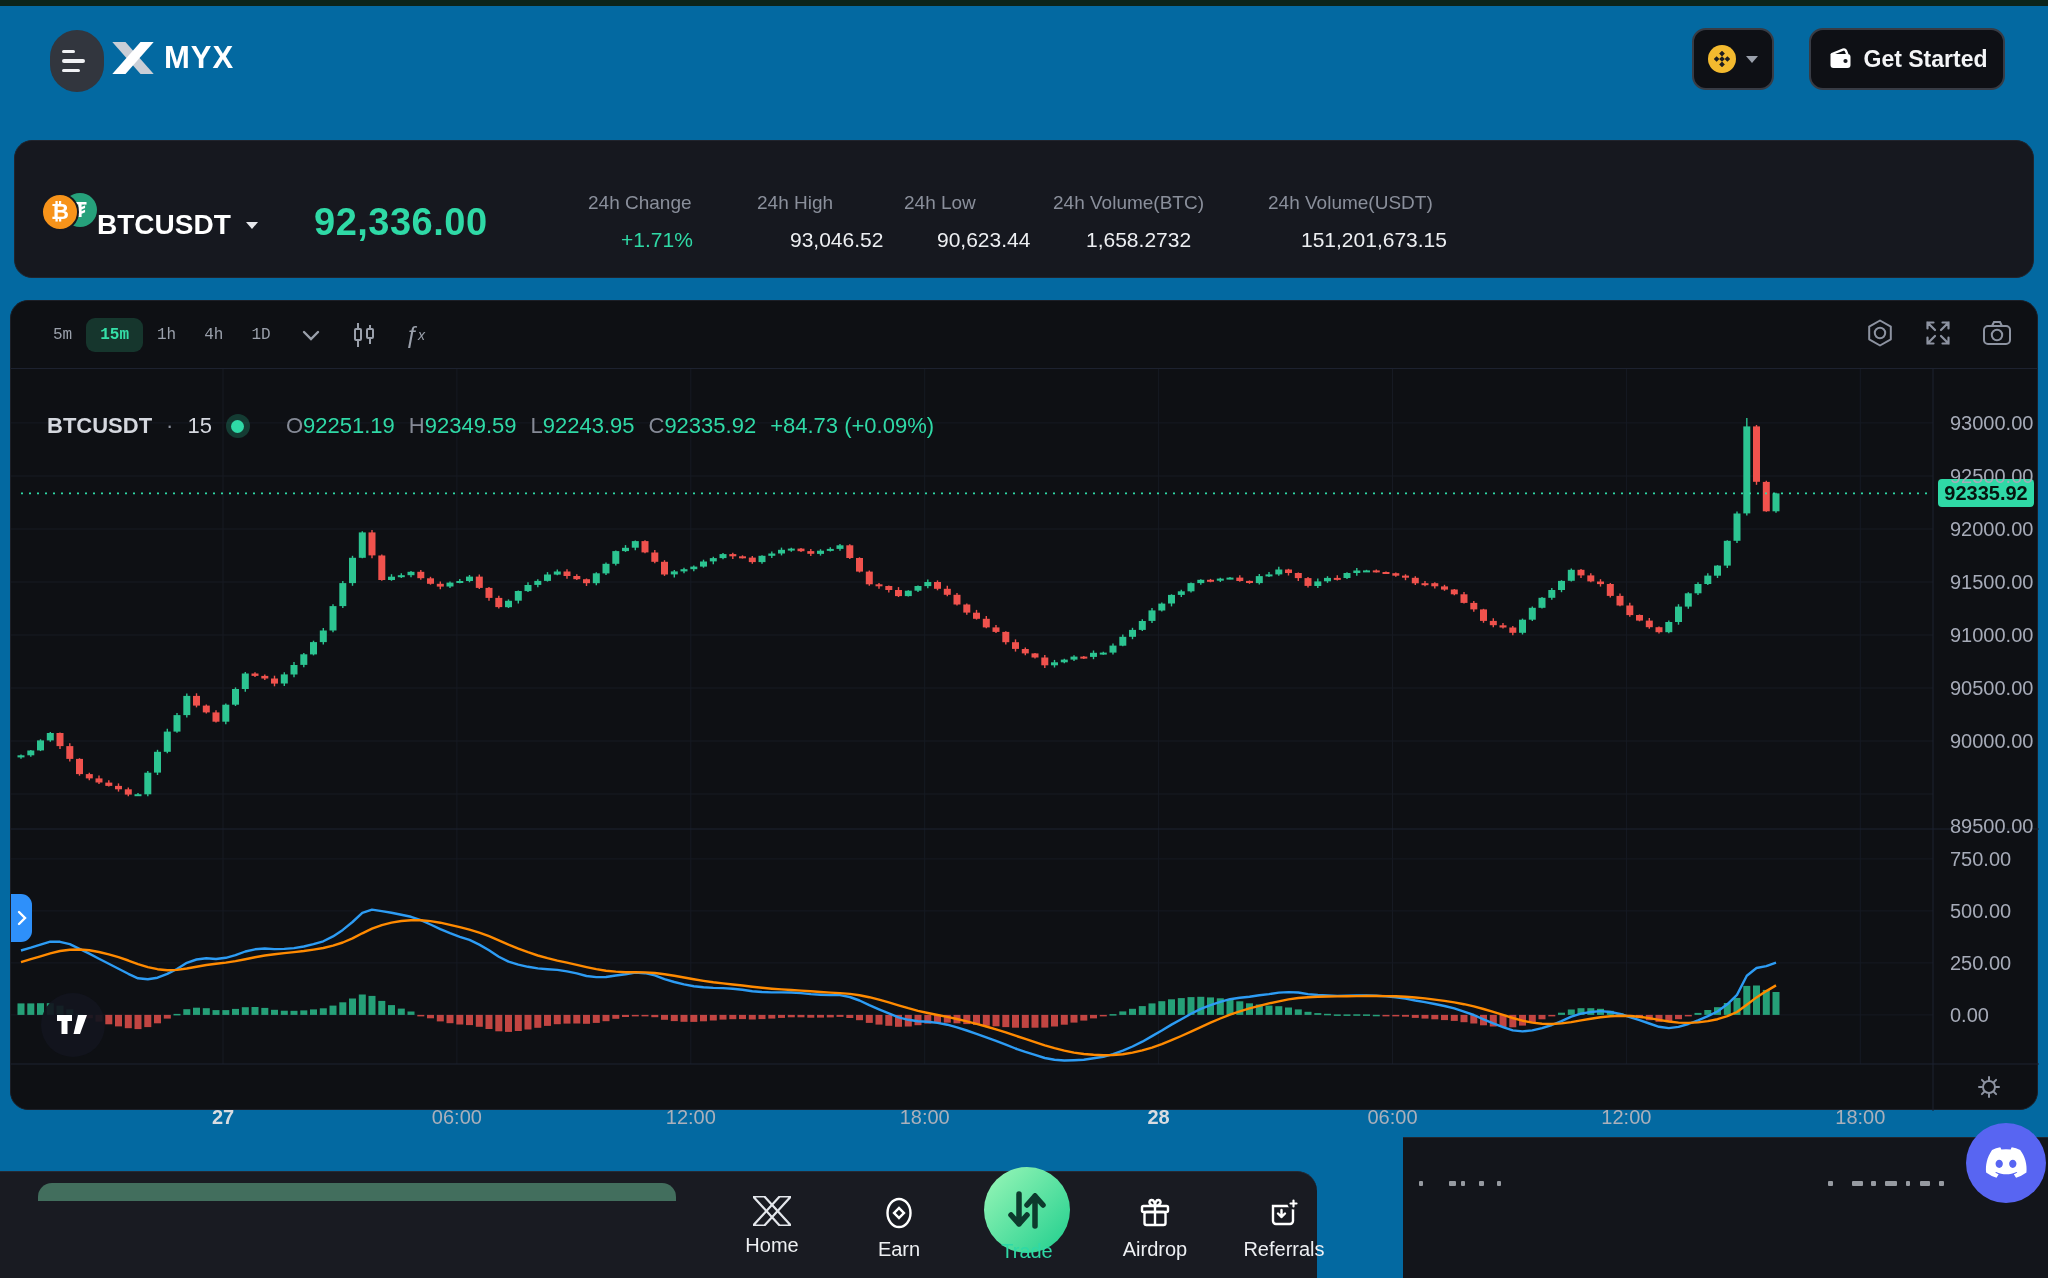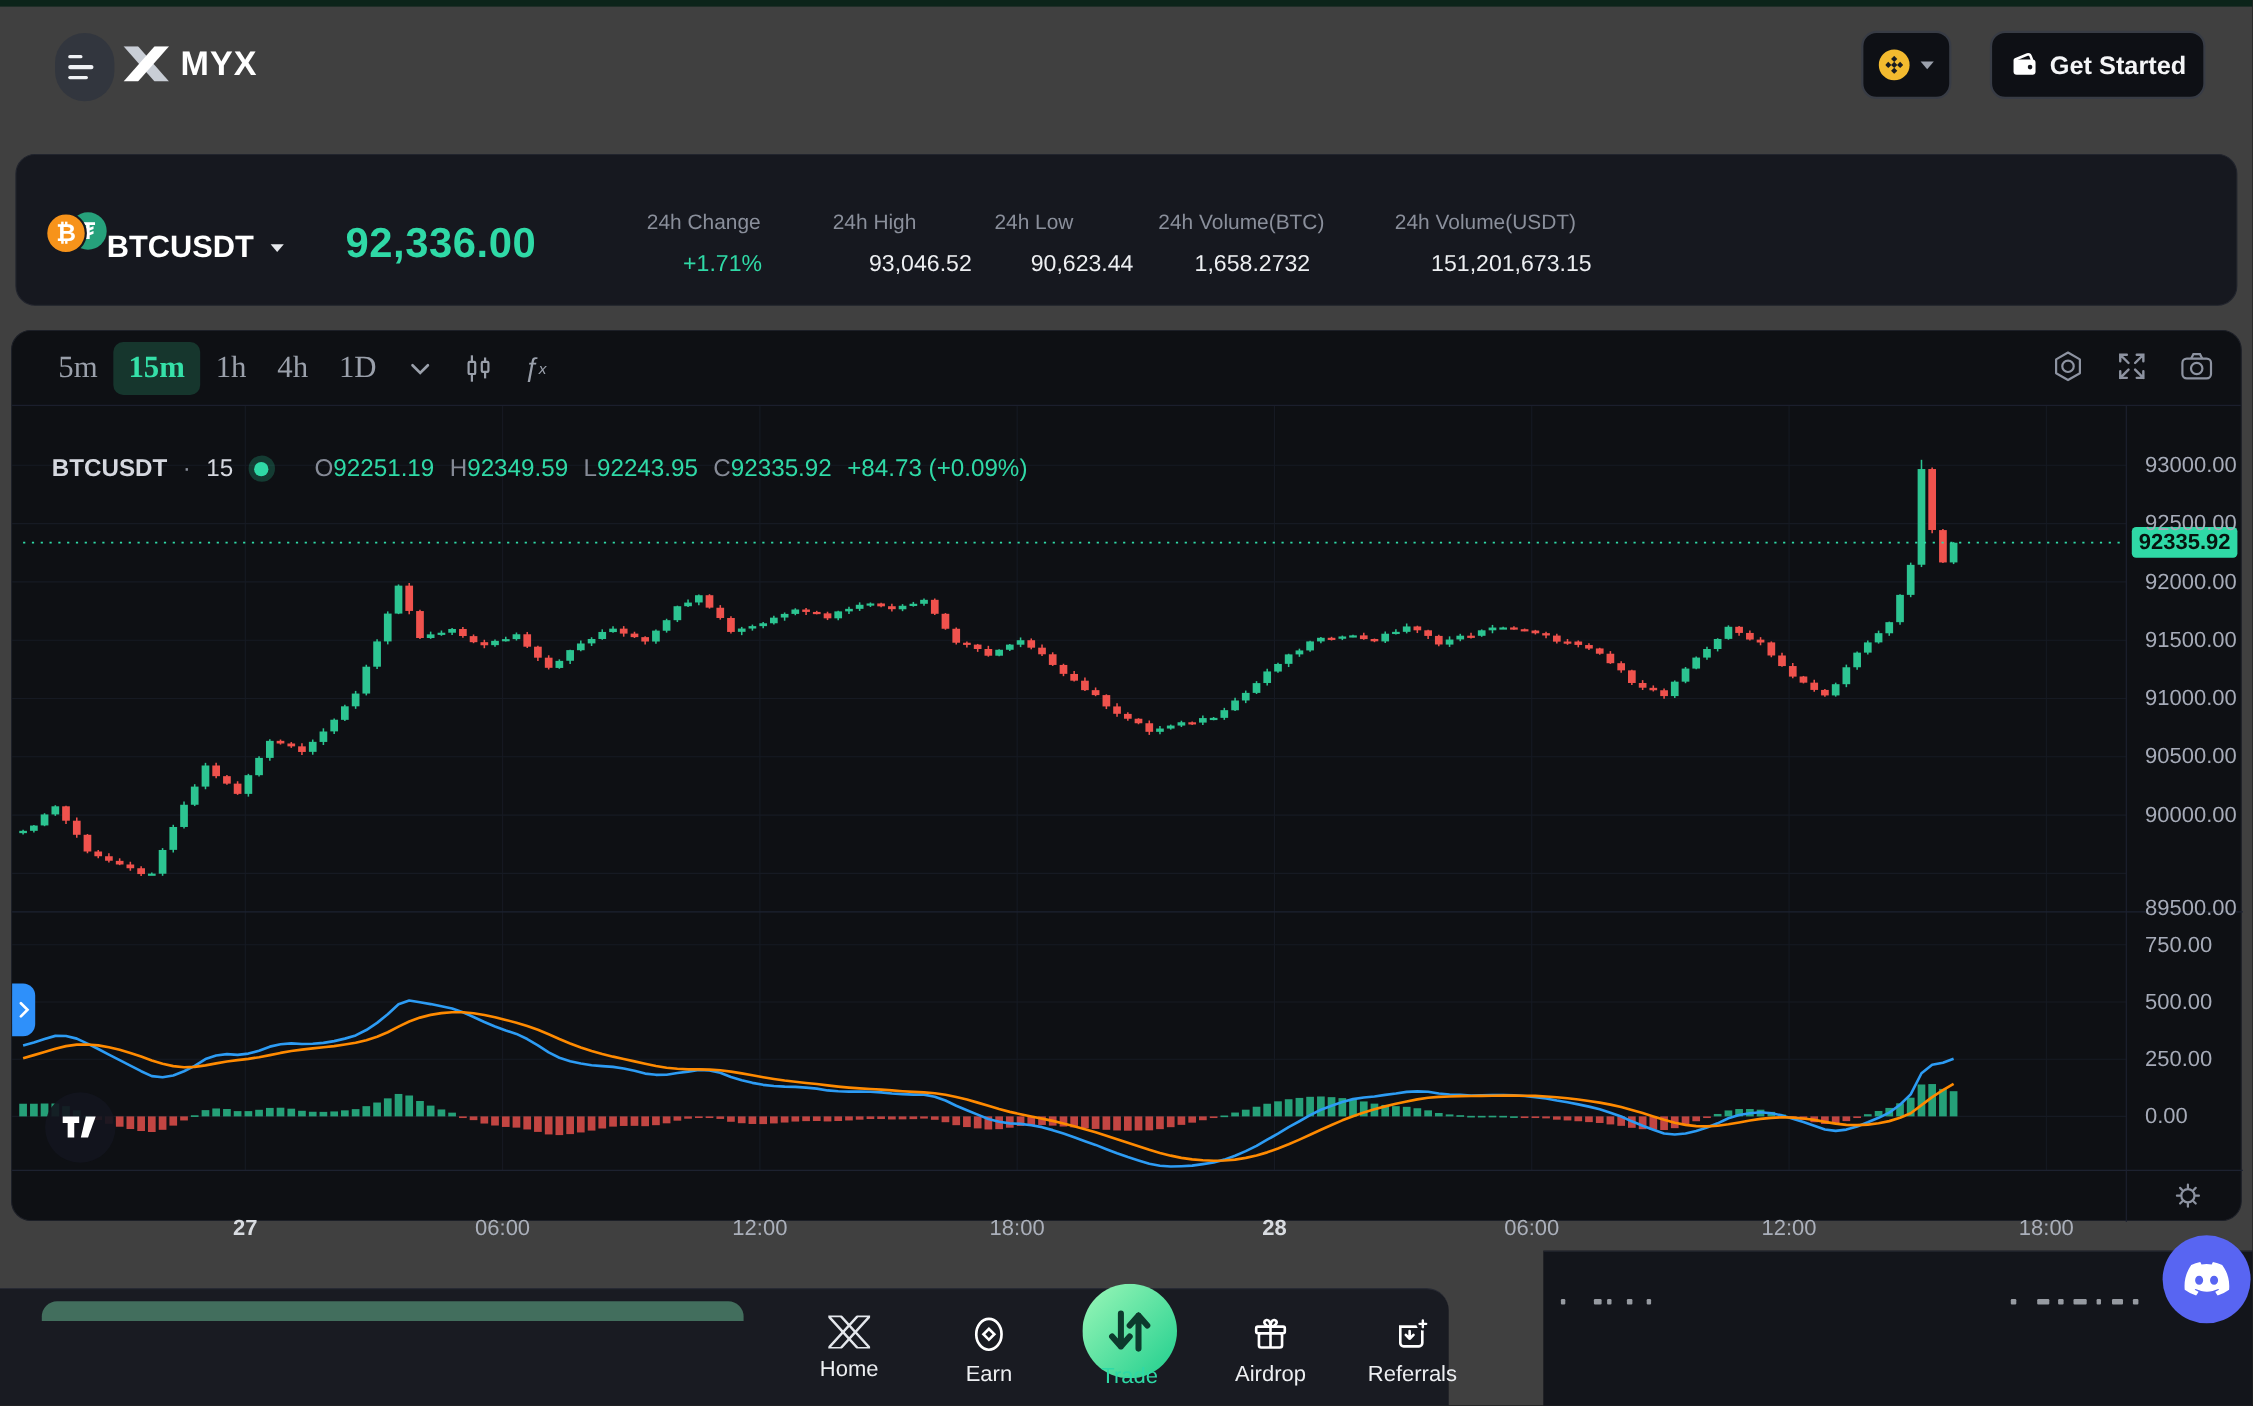--- a/index.html
+++ b/index.html
@@ -1,16 +1,16 @@
 <!DOCTYPE html>
 <html><head>
 <meta charset="utf-8">
 <style>
   html,body{margin:0;padding:0;background:#000;}
-  .stage{position:relative;width:2048px;height:1278px;background:#404040;overflow:hidden;
+  .stage{position:relative;width:2048px;height:1278px;background:#0369a1;overflow:hidden;
          font-family:"Liberation Sans",sans-serif;color:#EDEFF2;}
   .abs{position:absolute;}
 
   
   .top-accent{left:0;top:0;width:2048px;height:6px;background:#0C241A;}
 
   
   .hamburger{left:50px;top:30px;width:54px;height:62px;border-radius:28px;background:#32363E;
              display:flex;flex-direction:column;justify-content:center;gap:6px;padding-left:12px;box-sizing:border-box;border:none;cursor:pointer;}
   .hamburger span{display:block;height:3.5px;border-radius:2px;background:#F0F2F5;}
@@ -35,21 +35,21 @@
   .stat .val{font-size:21px;color:#EDEFF2;margin-top:12px;line-height:26px;margin-left:33px;}
   .stat .val.up{color:#2FD9A6;}
   .stat .lbl.dashed{border-bottom:2px dashed #4A4F5A;padding-bottom:4px;display:inline-block;}
   .funding-rate{color:#F0A030;}
 
   
   .chart-panel{left:10px;top:300px;width:2028px;height:810px;background:#0E1014;border:1px solid #1C1F27;
                border-radius:18px;box-sizing:border-box;}
   .toolbar{position:absolute;left:0;top:0;width:100%;height:68px;display:flex;align-items:center;
            padding-left:28px;box-sizing:border-box;border-bottom:1px solid #1D2230;}
-  .ival{background:none;border:none;color:#9AA0AB;font-size:28px;font-family:Liberation Serif, serif;padding:8px 14px;border-radius:9px;cursor:pointer;}
+  .ival{background:none;border:none;color:#9AA0AB;font-size:16px;font-family:Liberation Mono, monospace;padding:8px 14px;border-radius:9px;cursor:pointer;}
   .ival.active{color:#35E0A8;background:#16362D;font-weight:700;}
   .tb-icon{margin-left:16px;cursor:pointer;display:flex;align-items:center;color:#9AA0AB;}
   .tb-right{position:absolute;right:24px;top:0;height:68px;display:flex;align-items:center;gap:28px;}
   .legend{position:absolute;left:36px;top:412px;top:112px;display:flex;align-items:center;gap:14px;font-size:22px;}
   .legend .sym{color:#D5D8DF;font-weight:600;}
   .legend .dim{color:#8A8F9B;}
   .legend .dot{width:24px;height:24px;border-radius:50%;background:rgba(47,217,166,.22);display:flex;align-items:center;justify-content:center;}
   .legend .dot i{width:13px;height:13px;border-radius:50%;background:#2FD9A6;}
   .legend .kv b{color:#858A96;font-weight:400;}
   .legend .kv{color:#2FD9A6;}

